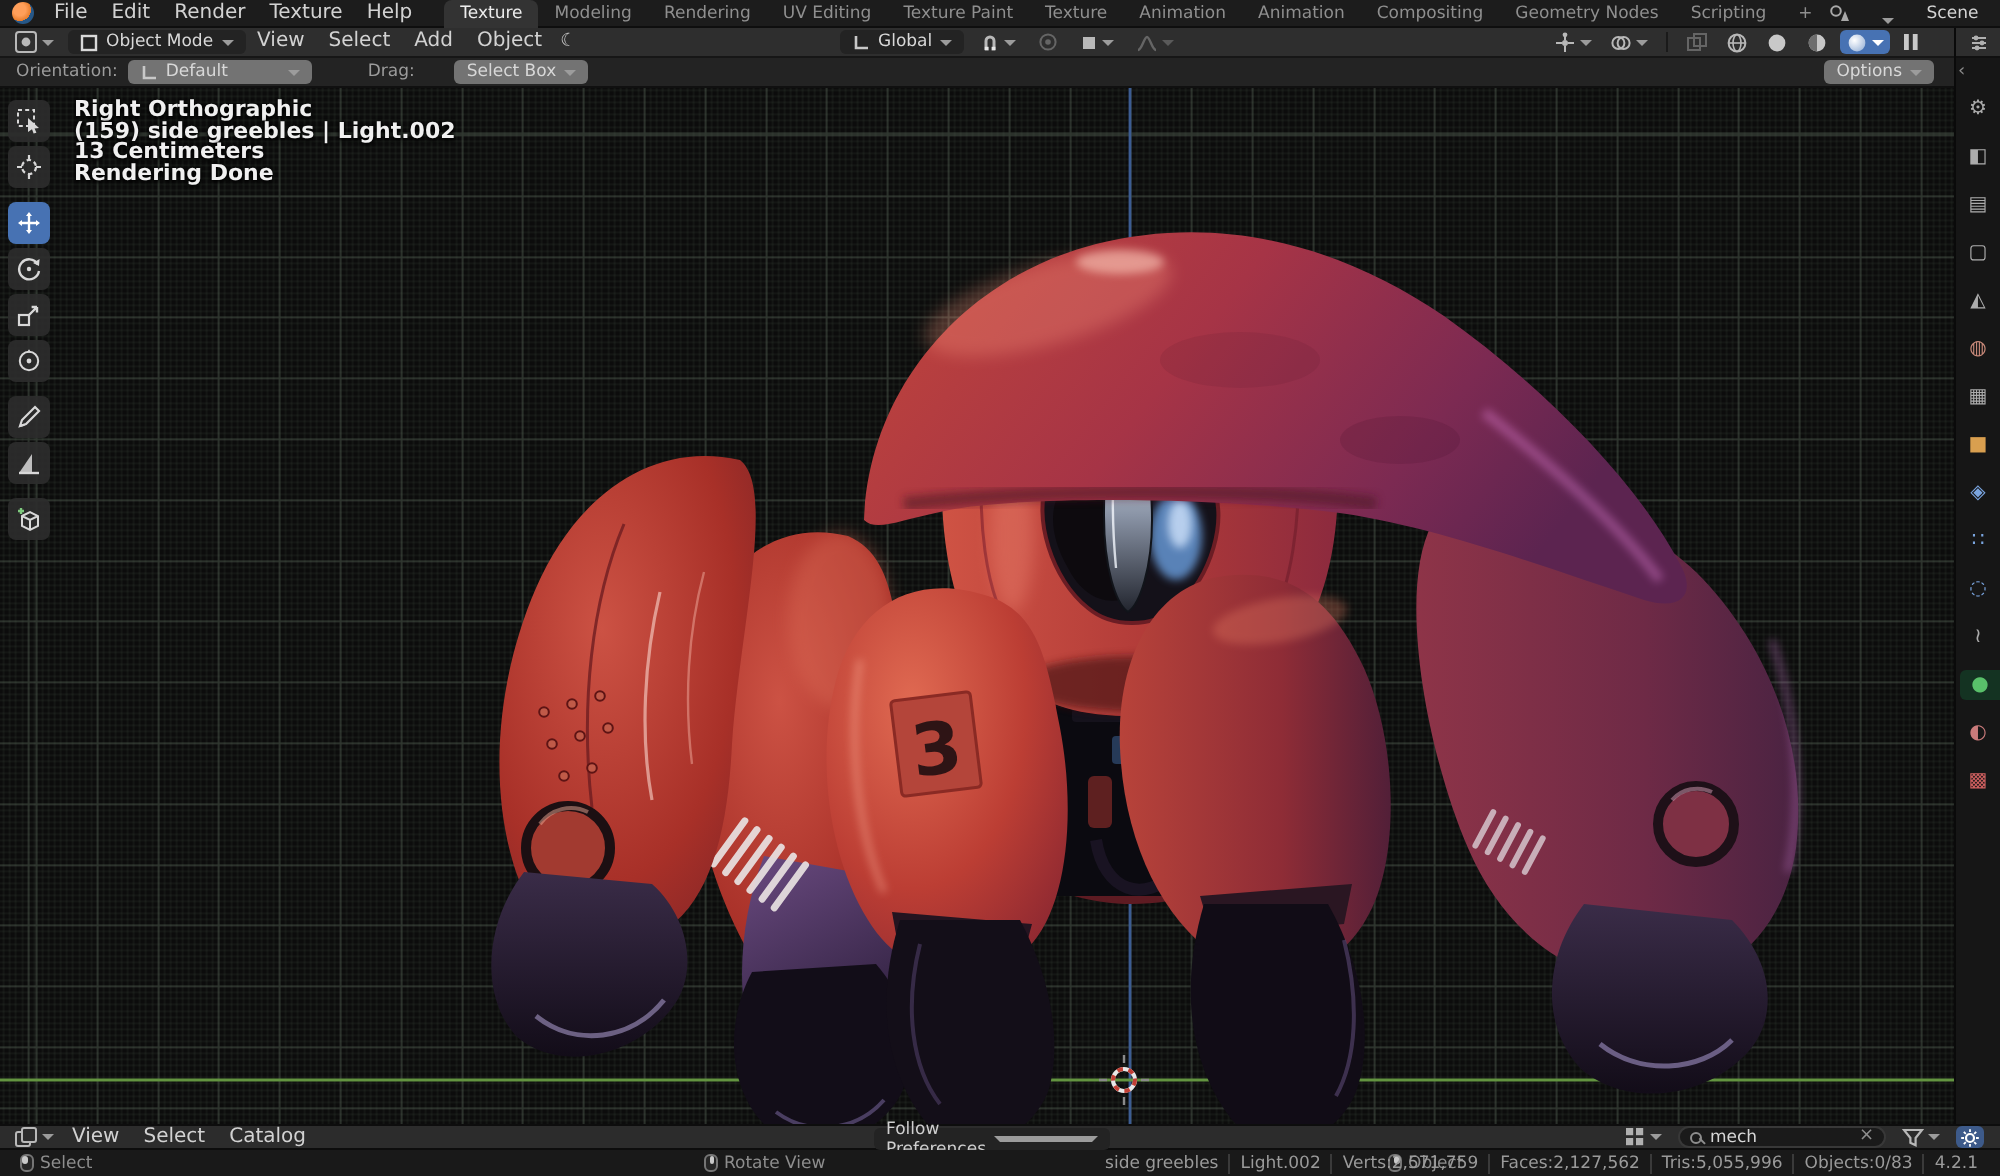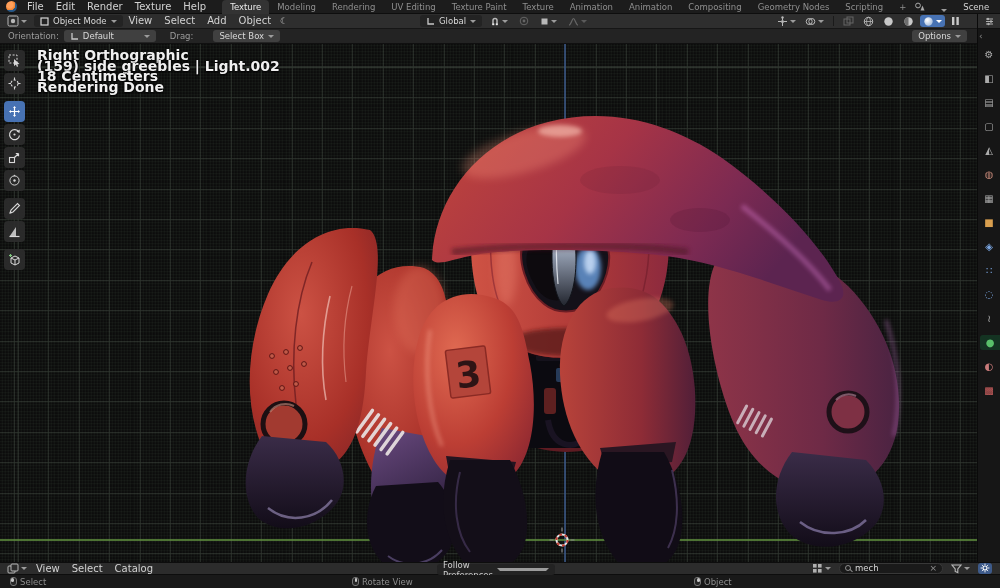--- a/index.html
+++ b/index.html
@@ -21,21 +21,21 @@
   .wtabs{display:flex;align-items:flex-end;height:14px;margin-left:10px;}
   .wtab{padding:0 8px;font-size:8.5px;color:#8f8f8f;line-height:14px;border-radius:4px 4px 0 0;white-space:nowrap;}
   .wtab.active{background:#333333;color:#ededed;}
   .topbar-right{margin-left:auto;display:flex;align-items:center;gap:6px;padding-right:6px;}
   .idblock{display:flex;align-items:flex-end;gap:16px;color:#d5d5d5;font-size:8.5px;}
   .miniicon{display:inline-flex;align-items:center;justify-content:center;width:11px;height:11px;color:#a8a8a8;font-size:9px;}
 
   
   .vphead{position:absolute;left:0;top:14px;width:977px;height:15px;background:#2e2e2e;display:flex;align-items:center;border-bottom:1px solid #161616;z-index:25;}
   .toolset{position:absolute;left:0;top:29px;width:977px;height:15px;background:#232323;display:flex;align-items:center;border-bottom:1px solid #101010;z-index:25;color:#9c9c9c;font-size:8.5px;}
-  .toolset .pill{background:#404040;}
+  .toolset .pill{background:#737373;}
   .hdr-center{position:absolute;left:420px;top:1px;display:flex;align-items:center;gap:5px;}
   .hdr-right{position:absolute;right:14px;top:1px;display:flex;align-items:center;gap:3px;}
   .lbl{color:#9c9c9c;text-align:center;}
 
   
   .propcol{position:absolute;left:977px;top:14px;width:23px;height:548px;background:#161616;border-left:1px solid #0a0a0a;z-index:24;}
   .propcol .colhead{height:15px;background:#2e2e2e;display:flex;align-items:center;justify-content:center;border-bottom:1px solid #101010;}
   .collapse-arrow{color:#8a8a8a;font-size:9px;line-height:10px;display:block;text-align:left;padding:2px 1px;}
   .ptabs{display:flex;flex-direction:column;align-items:stretch;gap:9px;padding-top:4px;}
   .ptab{height:15px;display:flex;align-items:center;justify-content:center;font-size:10px;}
@@ -44,35 +44,35 @@
   
   .viewport{position:absolute;left:0;top:44px;width:977px;height:518px;overflow:hidden;
     background:
       repeating-linear-gradient(to right, rgba(90,110,90,.10) 0 1px, transparent 1px 3.04px),
       repeating-linear-gradient(to bottom, rgba(90,110,90,.10) 0 1px, transparent 1px 3.04px),
       repeating-linear-gradient(to right, #262a26 0 1px, transparent 1px 30.4px),
       repeating-linear-gradient(to bottom, #262a26 0 1px, transparent 1px 30.4px),
       #0c0c0c;
     background-position:17.8px 23.2px;}
   .mechsvg{position:absolute;left:0;top:0;width:977px;height:518px;display:block;}
-  .overlaytext{position:absolute;left:37px;top:6px;color:#f0f0f0;font-size:14px;font-weight:600;line-height:10.5px;text-shadow:0 1px 2px #000,0 0 2px #000;z-index:5;}
+  .overlaytext{position:absolute;left:37px;top:6px;color:#f0f0f0;font-size:11px;font-weight:600;line-height:10.5px;text-shadow:0 1px 2px #000,0 0 2px #000;z-index:5;}
 
   
   .vtoolbar{position:absolute;left:4px;top:6px;display:flex;flex-direction:column;gap:2px;z-index:6;}
   .vtoolbar .group{display:flex;flex-direction:column;gap:2px;margin-bottom:5px;}
   .tool{width:21px;height:21px;border-radius:4px;background:rgba(45,45,45,.92);display:flex;align-items:center;justify-content:center;}
   .tool.active{background:#4772b3;}
   .tool svg{display:block;}
 
   
   .assethead{position:absolute;left:0;top:562px;width:1000px;height:13px;background:#2c2c2c;display:flex;align-items:center;border-top:1px solid #0d0d0d;border-bottom:1px solid #0d0d0d;z-index:30;}
   .assethead .menu{line-height:13px;}
   .import-pill{position:absolute;left:437px;top:1px;width:118px;height:11px;background:#232323;border-radius:3px;display:flex;align-items:center;color:#cfcfcf;font-size:8.5px;padding:0 6px;gap:4px;}
   .import-pill span{flex:1;}
-  .asset-right{margin-left:auto;display:flex;gap:5px;padding-right:8px;}
+  .asset-right{margin-left:auto;display:flex;align-items:center;gap:5px;padding-right:8px;}
   .searchbox{display:flex;align-items:center;gap:4px;background:#1a1a1a;border:1px solid #383838;border-radius:7px;height:11px;width:104px;padding:0 5px;color:#d8d8d8;font-size:8.5px;}
   .searchbox .val{flex:1;}
   .mag{position:relative;width:6px;height:6px;border:1.2px solid #8e8e8e;border-radius:50%;flex:0 0 auto;}
   .mag::after{content:'';position:absolute;width:4px;height:1.3px;background:#8e8e8e;transform:rotate(45deg);right:-3px;bottom:-1px;}
   .xclear{color:#8e8e8e;font-size:9px;line-height:9px;}
   .gearbtn{width:14px;height:11px;border-radius:3px;background:#3d5a8a;display:flex;align-items:center;justify-content:center;}
 
   
   .statusbar{position:absolute;left:0;top:575px;width:1000px;height:13px;background:#191919;color:#8d8d8d;font-size:8.5px;z-index:30;}
   .hint{position:absolute;top:0;display:flex;align-items:center;height:13px;gap:3px;}
@@ -261,21 +261,21 @@
 
   <div class="toolset">
     <span class="lbl" style="margin-left:8px">Orientation:</span>
     <span class="pill" style="margin-left:5px;width:92px">
       <svg width="9" height="9" viewBox="0 0 9 9">
           <path d="M2,1 V7 H8" fill="none" stroke="#c8c8c8" stroke-width="1.3"></path>
         </svg>
       <span style="flex:1">Default</span>
       <span class="chev"></span>
     </span>
-    <span class="lbl" style="margin-left:14px">Drag:</span>
+    <span class="lbl" style="margin-left:28px">Drag:</span>
     <span class="pill" style="margin-left:20px">
       <span>Select Box</span>
       <span class="chev"></span>
     </span>
     <span class="pill" style="margin-left:auto;margin-right:10px">
       <span>Options</span>
       <span class="chev"></span>
     </span>
   </div>
 
@@ -531,21 +531,21 @@
       <g>
         <circle cx="562" cy="540" r="5.5" fill="none" stroke="#e8e8e8" stroke-width="2"></circle>
         <circle cx="562" cy="540" r="5.5" fill="none" stroke="#c23f35" stroke-width="2" stroke-dasharray="2.8 2.8"></circle>
         <path d="M562,531.5 V527.5 M562,548.5 V552.5 M553.5,540 H549.5 M570.5,540 H574.5" stroke="#8a8a8a" stroke-width="1.2"></path>
       </g>
     </svg>
 
     <div class="overlaytext">
       <div>Right Orthographic</div>
       <div>(159) side greebles | Light.002</div>
-      <div>18 Centimeters</div>
+      <div>13 Centimeters</div>
       <div>Rendering Done</div>
     </div>
 
     <div class="vtoolbar">
       <div class="group">
         <div class="tool">
           <svg width="13" height="13" viewBox="0 0 13 13">
               <rect x="1" y="1" width="8" height="8" fill="none" stroke="#d8d8d8" stroke-width="1" stroke-dasharray="2 1.6"></rect>
               <path d="M6,5 L11.5,10 L9.3,10.2 L10.2,12.4 L8.8,12.8 L8,10.6 L6,12 Z" fill="#d8d8d8"></path>
             </svg>
@@ -663,15 +663,24 @@
       <span>Select</span>
     </span>
     <span class="hint" style="left:352px">
       <span class="mouse m"></span>
       <span>Rotate View</span>
     </span>
     <span class="hint" style="left:694px">
       <span class="mouse r"></span>
       <span>Object</span>
     </span>
+    <span class="statusinfo">
+      <span class="seg">side greebles</span>
+      <span class="seg">Light.002</span>
+      <span class="seg">Verts:2,571,759</span>
+      <span class="seg">Faces:2,127,562</span>
+      <span class="seg">Tris:5,055,996</span>
+      <span class="seg">Objects:0/83</span>
+      <span class="seg">4.2.1</span>
+    </span>
   </div>
 
 </div>
 
 </body></html>

